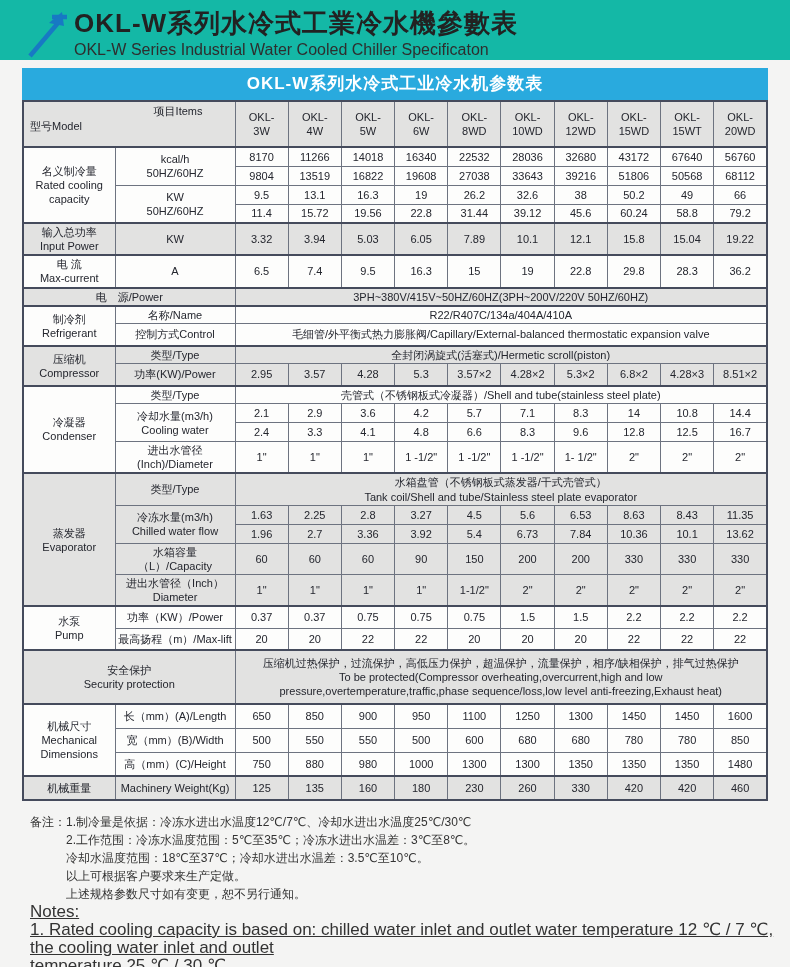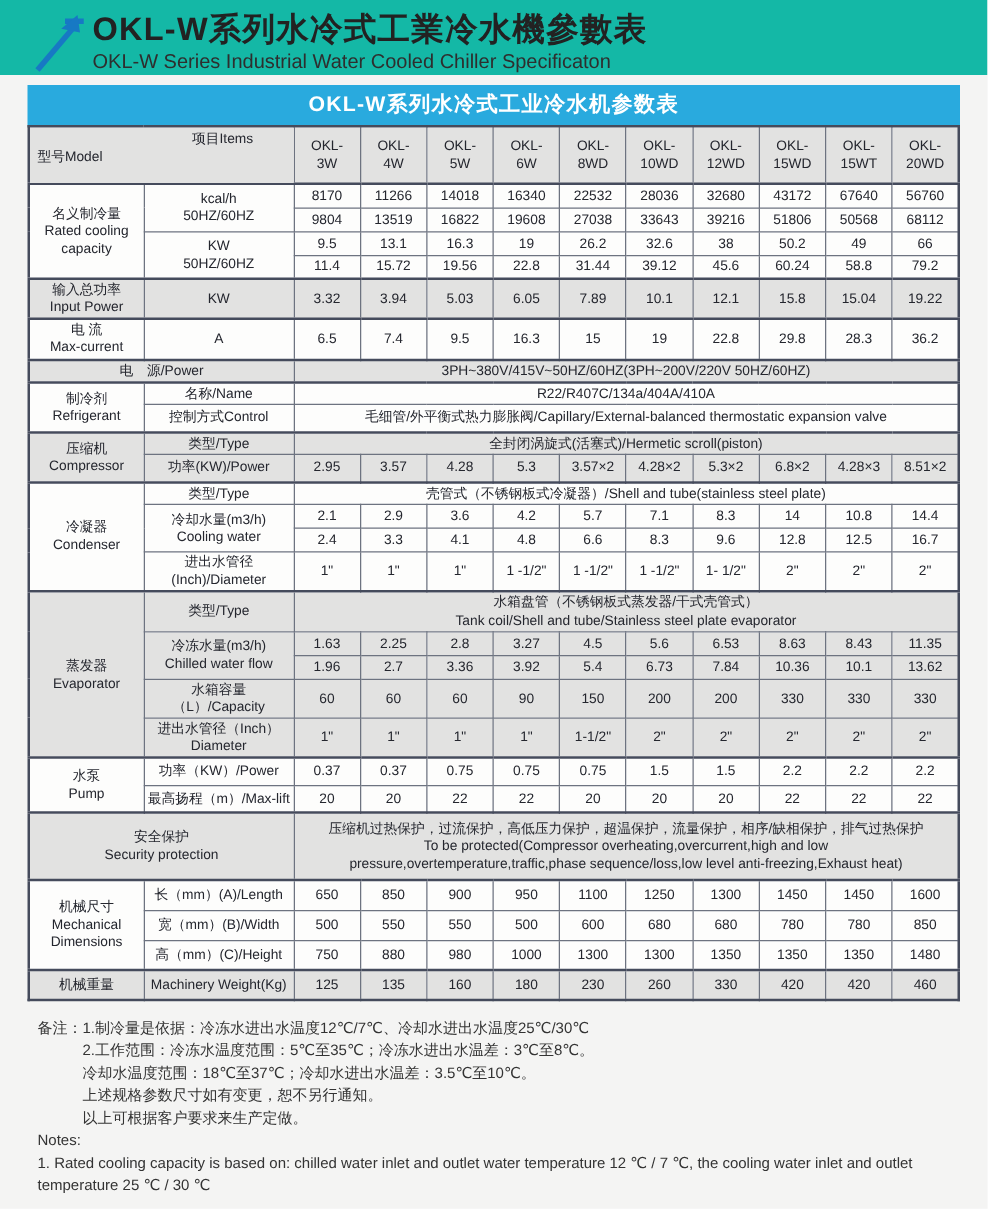--- a/index.html
+++ b/index.html
@@ -49,21 +49,21 @@
     background-image:linear-gradient(to bottom right,
       transparent calc(50% - 0.7px), #6d7380 calc(50% - 0.7px),
       #6d7380 calc(50% + 0.7px), transparent calc(50% + 0.7px));
   }
   tr.gray td.corner { background-color:#e2e2e1; }
   td.corner .m { position:absolute; left:6px; bottom:13px; font-size:11px; }
   td.corner .i { position:absolute; right:32px; top:2px; font-size:11px; }
   
   .notes { margin:12px 0 0 30px; font-size:12px; line-height:18px; color:#333; }
   .notes .ind { margin-left:36px; }
-  .notes .en { font-size:12px; }
+  .notes .en { font-size:17px;text-decoration:underline; }
 </style>
 </head>
 <body>
 
 <div class="page-header">
   <svg class="logo" viewBox="0 0 46 50">
     <line x1="8" y1="46" x2="36" y2="13" stroke="#1779c4" stroke-width="4.5"></line>
     <line x1="30" y1="7" x2="45" y2="7" stroke="#1779c4" stroke-width="4.5"></line>
     <polygon points="40,2 42,16 27,13" fill="#1779c4"></polygon>
   </svg>
@@ -448,19 +448,19 @@
         </tr>
 
     </tbody>
   </table>
 </div>
 
 <div class="notes">
   <div>备注：1.制冷量是依据：冷冻水进出水温度12℃/7℃、冷却水进出水温度25℃/30℃</div>
   <div class="ind">2.工作范围：冷冻水温度范围：5℃至35℃；冷冻水进出水温差：3℃至8℃。</div>
   <div class="ind">冷却水温度范围：18℃至37℃；冷却水进出水温差：3.5℃至10℃。</div>
+  <div class="ind">以上可根据客户要求来生产定做。</div>
   <div class="ind">上述规格参数尺寸如有变更，恕不另行通知。</div>
-  <div class="ind">以上可根据客户要求来生产定做。</div>
   <div class="en">Notes:</div>
   <div class="en">1. Rated cooling capacity is based on: chilled water inlet and outlet water temperature 12 ℃ / 7 ℃, the cooling water inlet and outlet</div>
   <div class="en">temperature 25 ℃ / 30 ℃</div>
 
 </div>
 
 </body></html>

